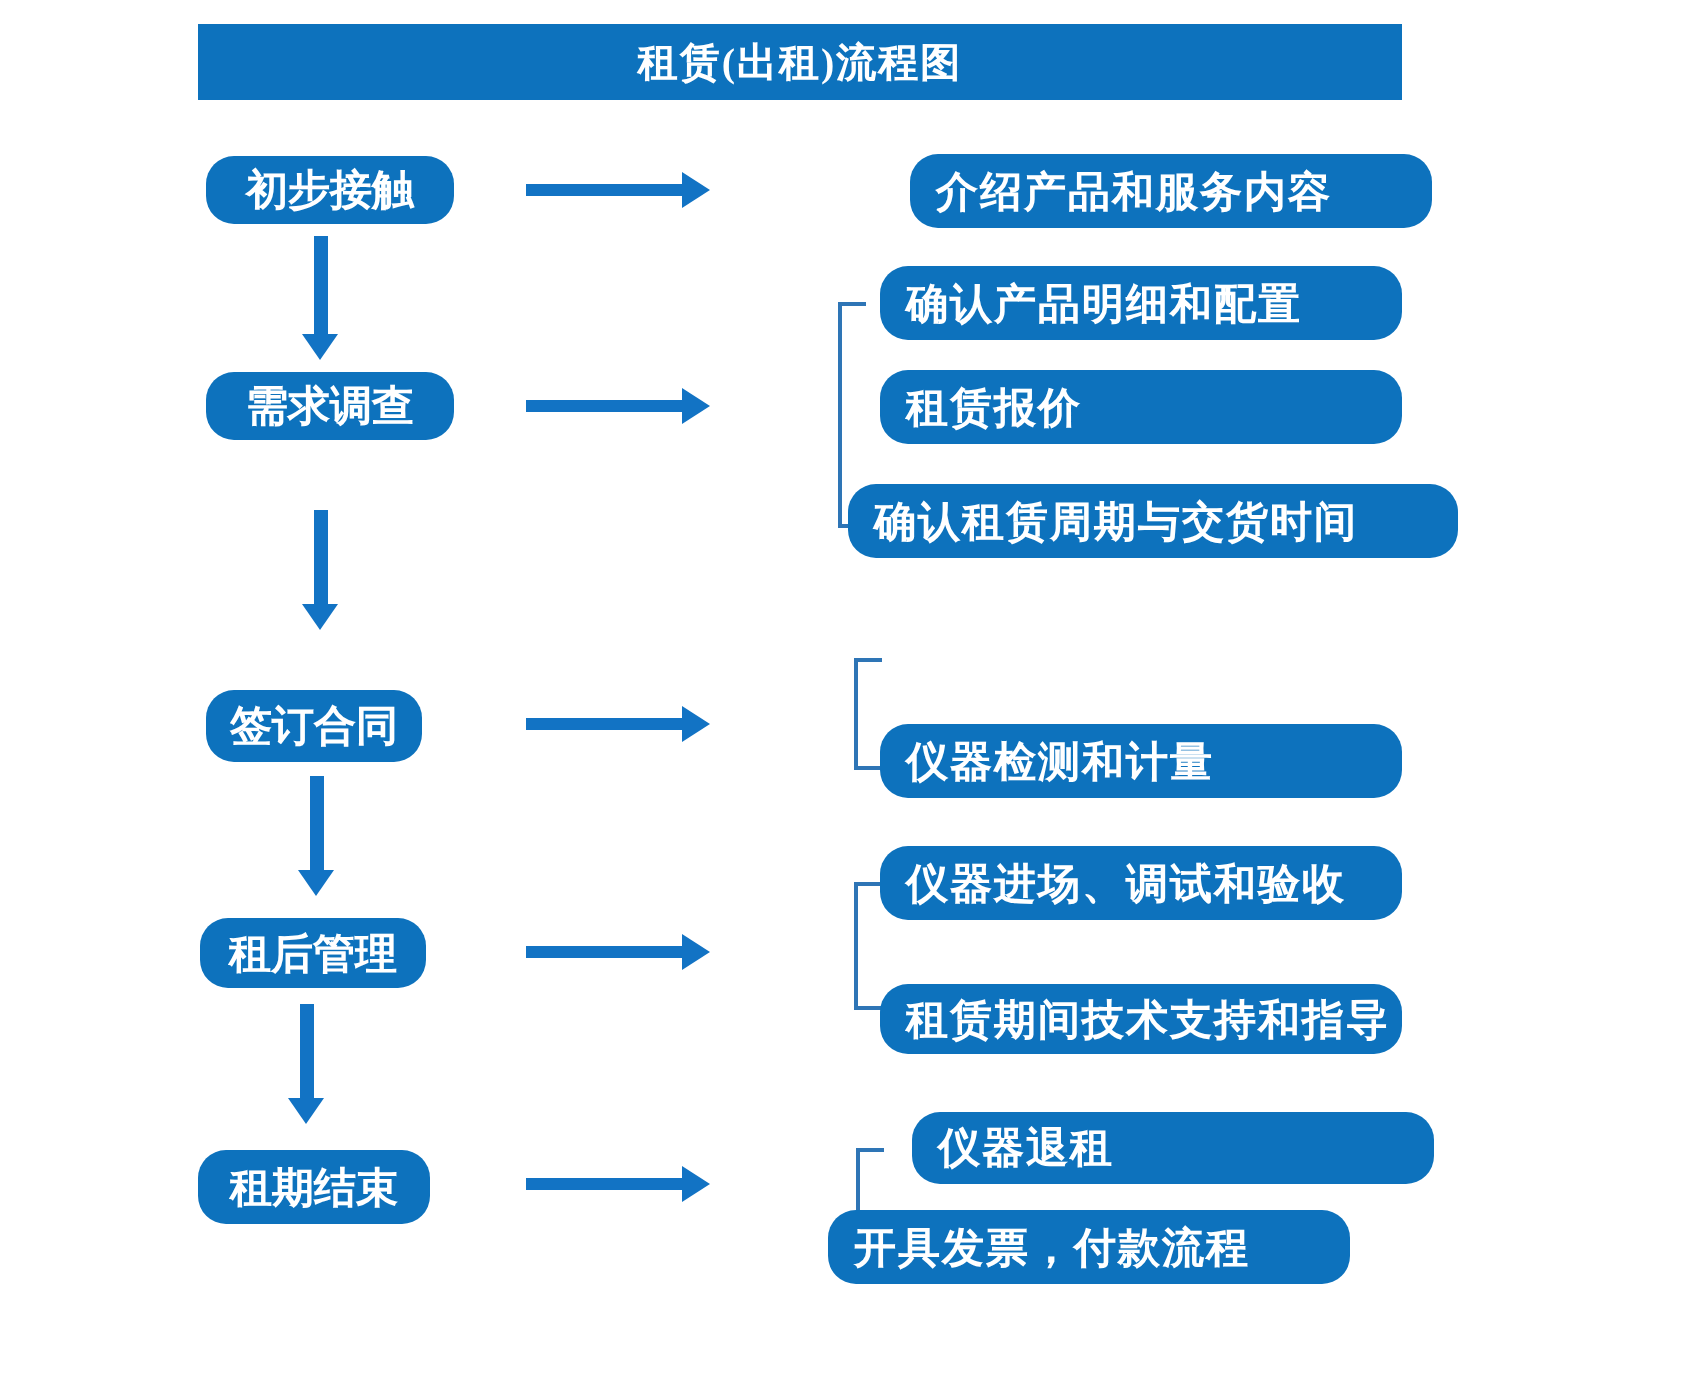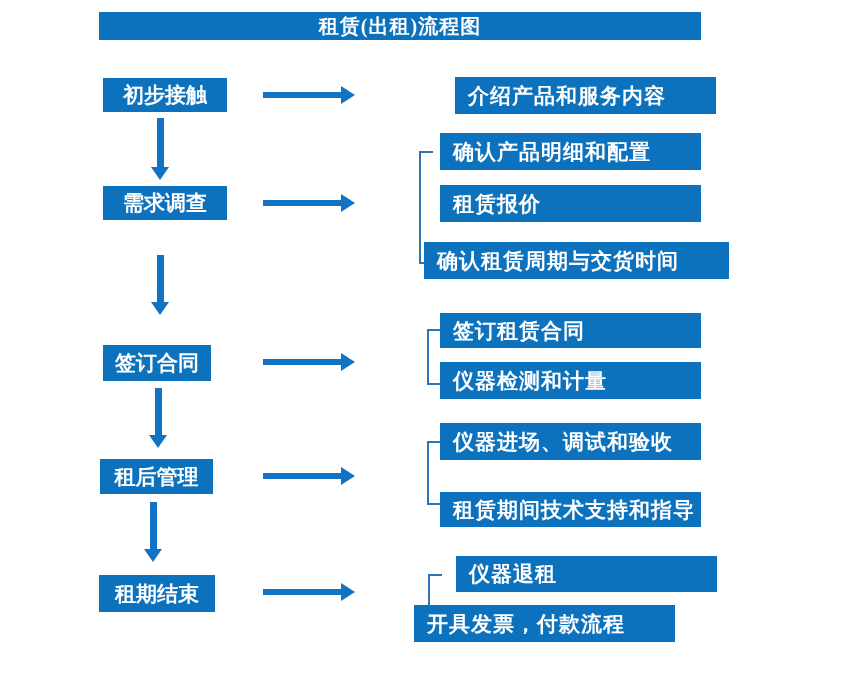--- a/index.html
+++ b/index.html
@@ -2,27 +2,27 @@
 <html><head>
 <meta charset="utf-8">
 <style>
   html,body{margin:0;padding:0;background:#fff;}
   body{
     width:844px;height:688px;position:relative;overflow:hidden;
     font-family:"Liberation Serif","DejaVu Serif",serif;
   }
   .stage{position:absolute;left:0;top:0;width:844px;height:688px;}
   .title-bar{
-    position:absolute;left:99px;top:12px;width:602px;height:28px;
+    position:absolute;left:99px;top:12px;width:602px;height:38px;
     background:#0D72BD;color:#fff;font-weight:bold;font-size:20px;
     display:flex;align-items:center;justify-content:center;letter-spacing:1px;
   }
   .box{
     position:absolute;background:#0D72BD;color:#fff;font-weight:bold;
-    font-size:21px;display:flex;align-items:center;white-space:nowrap;
+    font-size:21px;display:flex;align-items:center;white-space:nowrap;border-radius:14px;
   }
   .box.step{justify-content:center;}
   .box.detail{justify-content:flex-start;padding-left:13px;box-sizing:border-box;letter-spacing:1px;}
   
   .varrow{position:absolute;width:18px;}
   .varrow .shaft{position:absolute;left:5.5px;top:0;width:7px;background:#1273C4;}
   .varrow .head{
     position:absolute;left:0;bottom:0;width:0;height:0;
     border-left:9px solid transparent;border-right:9px solid transparent;
     border-top:13px solid #1273C4;
@@ -94,20 +94,19 @@
 
   <div class="bracket" style="left:419px;top:151px;height:109px;"></div>
   <div class="bracket" style="left:427px;top:329px;height:52px;"></div>
   <div class="bracket" style="left:427px;top:441px;height:60px;"></div>
   <div class="bracket" style="left:428px;top:574px;height:49px;"></div>
 
   <div class="box detail" style="left:440px;top:77px;width:261px;height:37px;margin-left:15px;">介绍产品和服务内容</div>
   <div class="box detail" style="left:440px;top:133px;width:261px;height:37px;">确认产品明细和配置</div>
   <div class="box detail" style="left:440px;top:185px;width:261px;height:37px;">租赁报价</div>
   <div class="box detail" style="left:424px;top:242px;width:305px;height:37px;">确认租赁周期与交货时间</div>
-  <div class="box detail" style="left:440px;top:313px;width:261px;height:35px;">签订租赁合同</div>
   <div class="box detail" style="left:440px;top:423px;width:261px;height:37px;">仪器进场、调试和验收</div>
   <div class="box detail" style="left:440px;top:362px;width:261px;height:37px;">仪器检测和计量</div>
   <div class="box detail" style="left:440px;top:492px;width:261px;height:35px;">租赁期间技术支持和指导</div>
   <div class="box detail" style="left:440px;top:556px;width:261px;height:36px;margin-left:16px;">仪器退租</div>
   <div class="box detail" style="left:414px;top:605px;width:261px;height:37px;">开具发票，付款流程</div>
 
 </div>
 
 </body></html>

